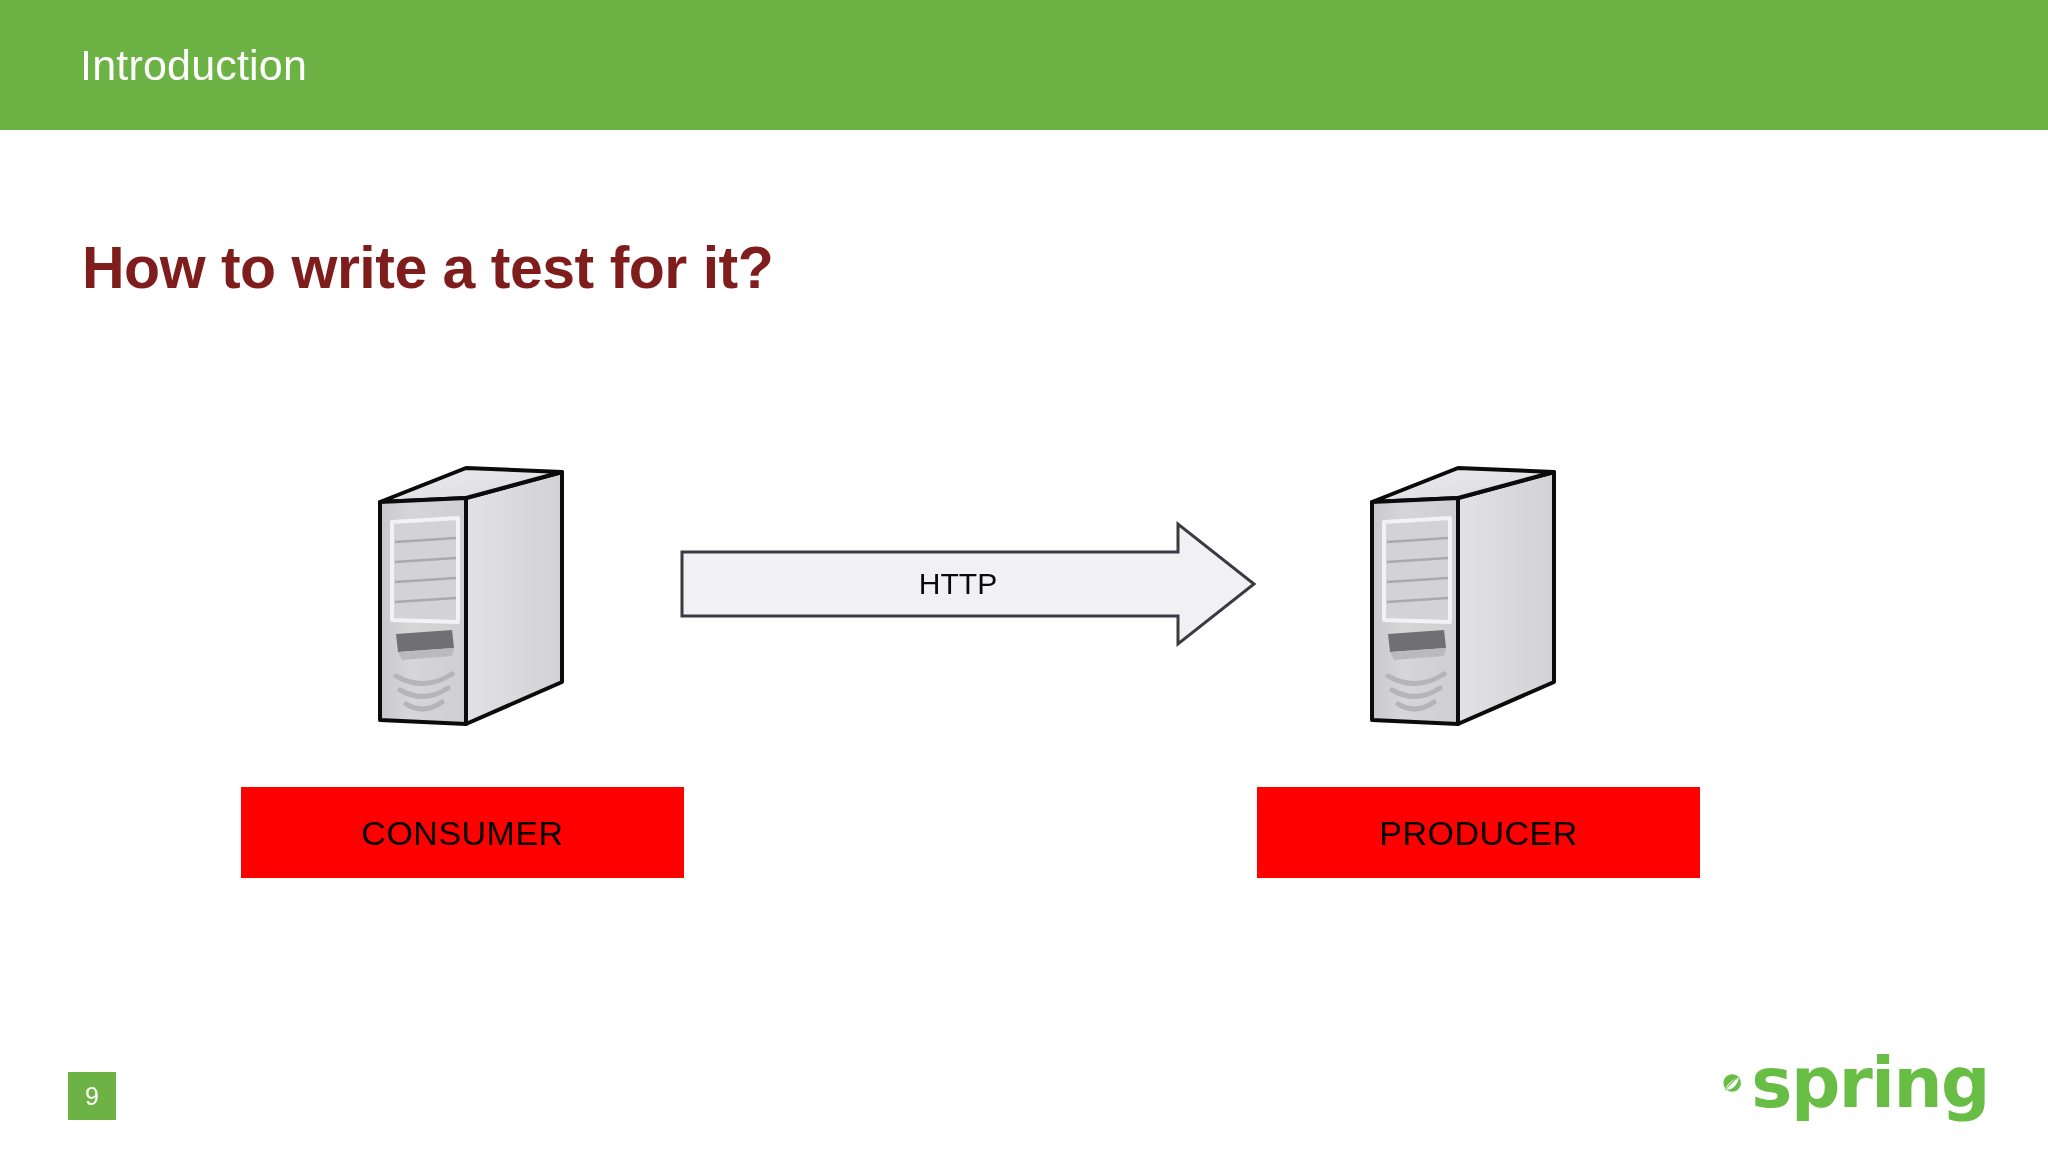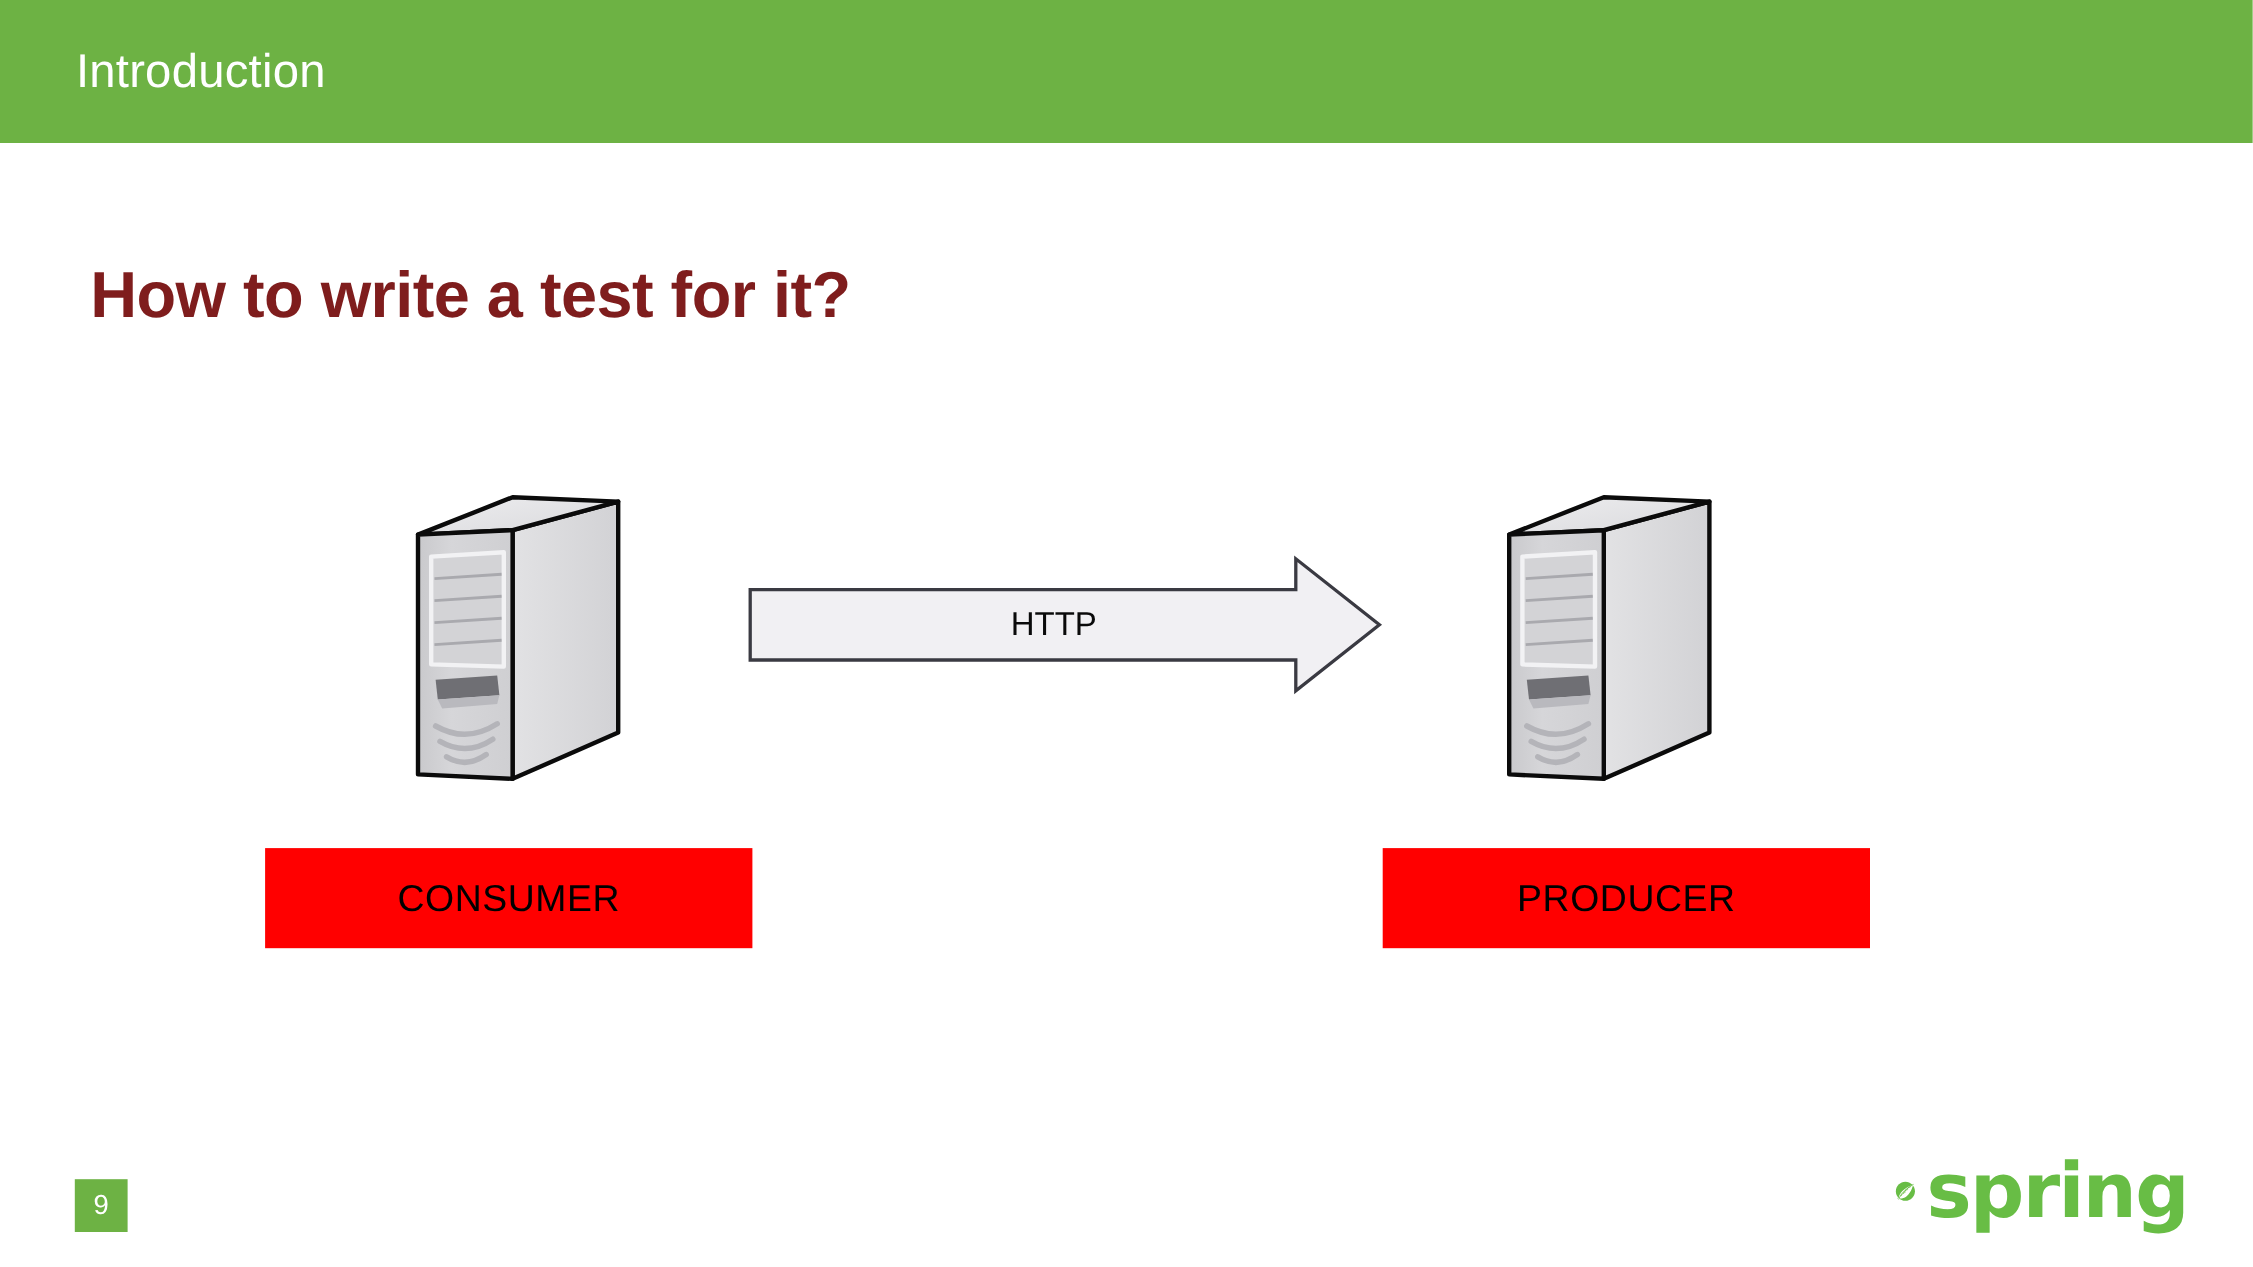--- a/index.html
+++ b/index.html
@@ -20,21 +20,21 @@
   #header-band {
     position: absolute;
     left: 0;
     top: 0;
     width: 2048px;
     height: 130px;
     background: #6DB244;
   }
   #header-title {
     position: absolute;
-    left: 69px;
+    left: 80px;
     top: 36px;
     font-size: 43px;
     line-height: 58px;
     color: #ffffff;
     font-weight: 400;
     letter-spacing: 0.2px;
     white-space: nowrap;
   }
 
   
@@ -47,21 +47,21 @@
     font-weight: bold;
     color: #7f1d1d;
     letter-spacing: -0.5px;
     white-space: nowrap;
   }
 
   
   #diagram {
     position: absolute;
     left: 0;
-    top: 0;
+    top: 16px;
     width: 2048px;
     height: 992px;
     pointer-events: none;
   }
   #diagram > * { pointer-events: auto; }
 
   .server-figure {
     position: absolute;
     width: 220px;
     height: 300px;

